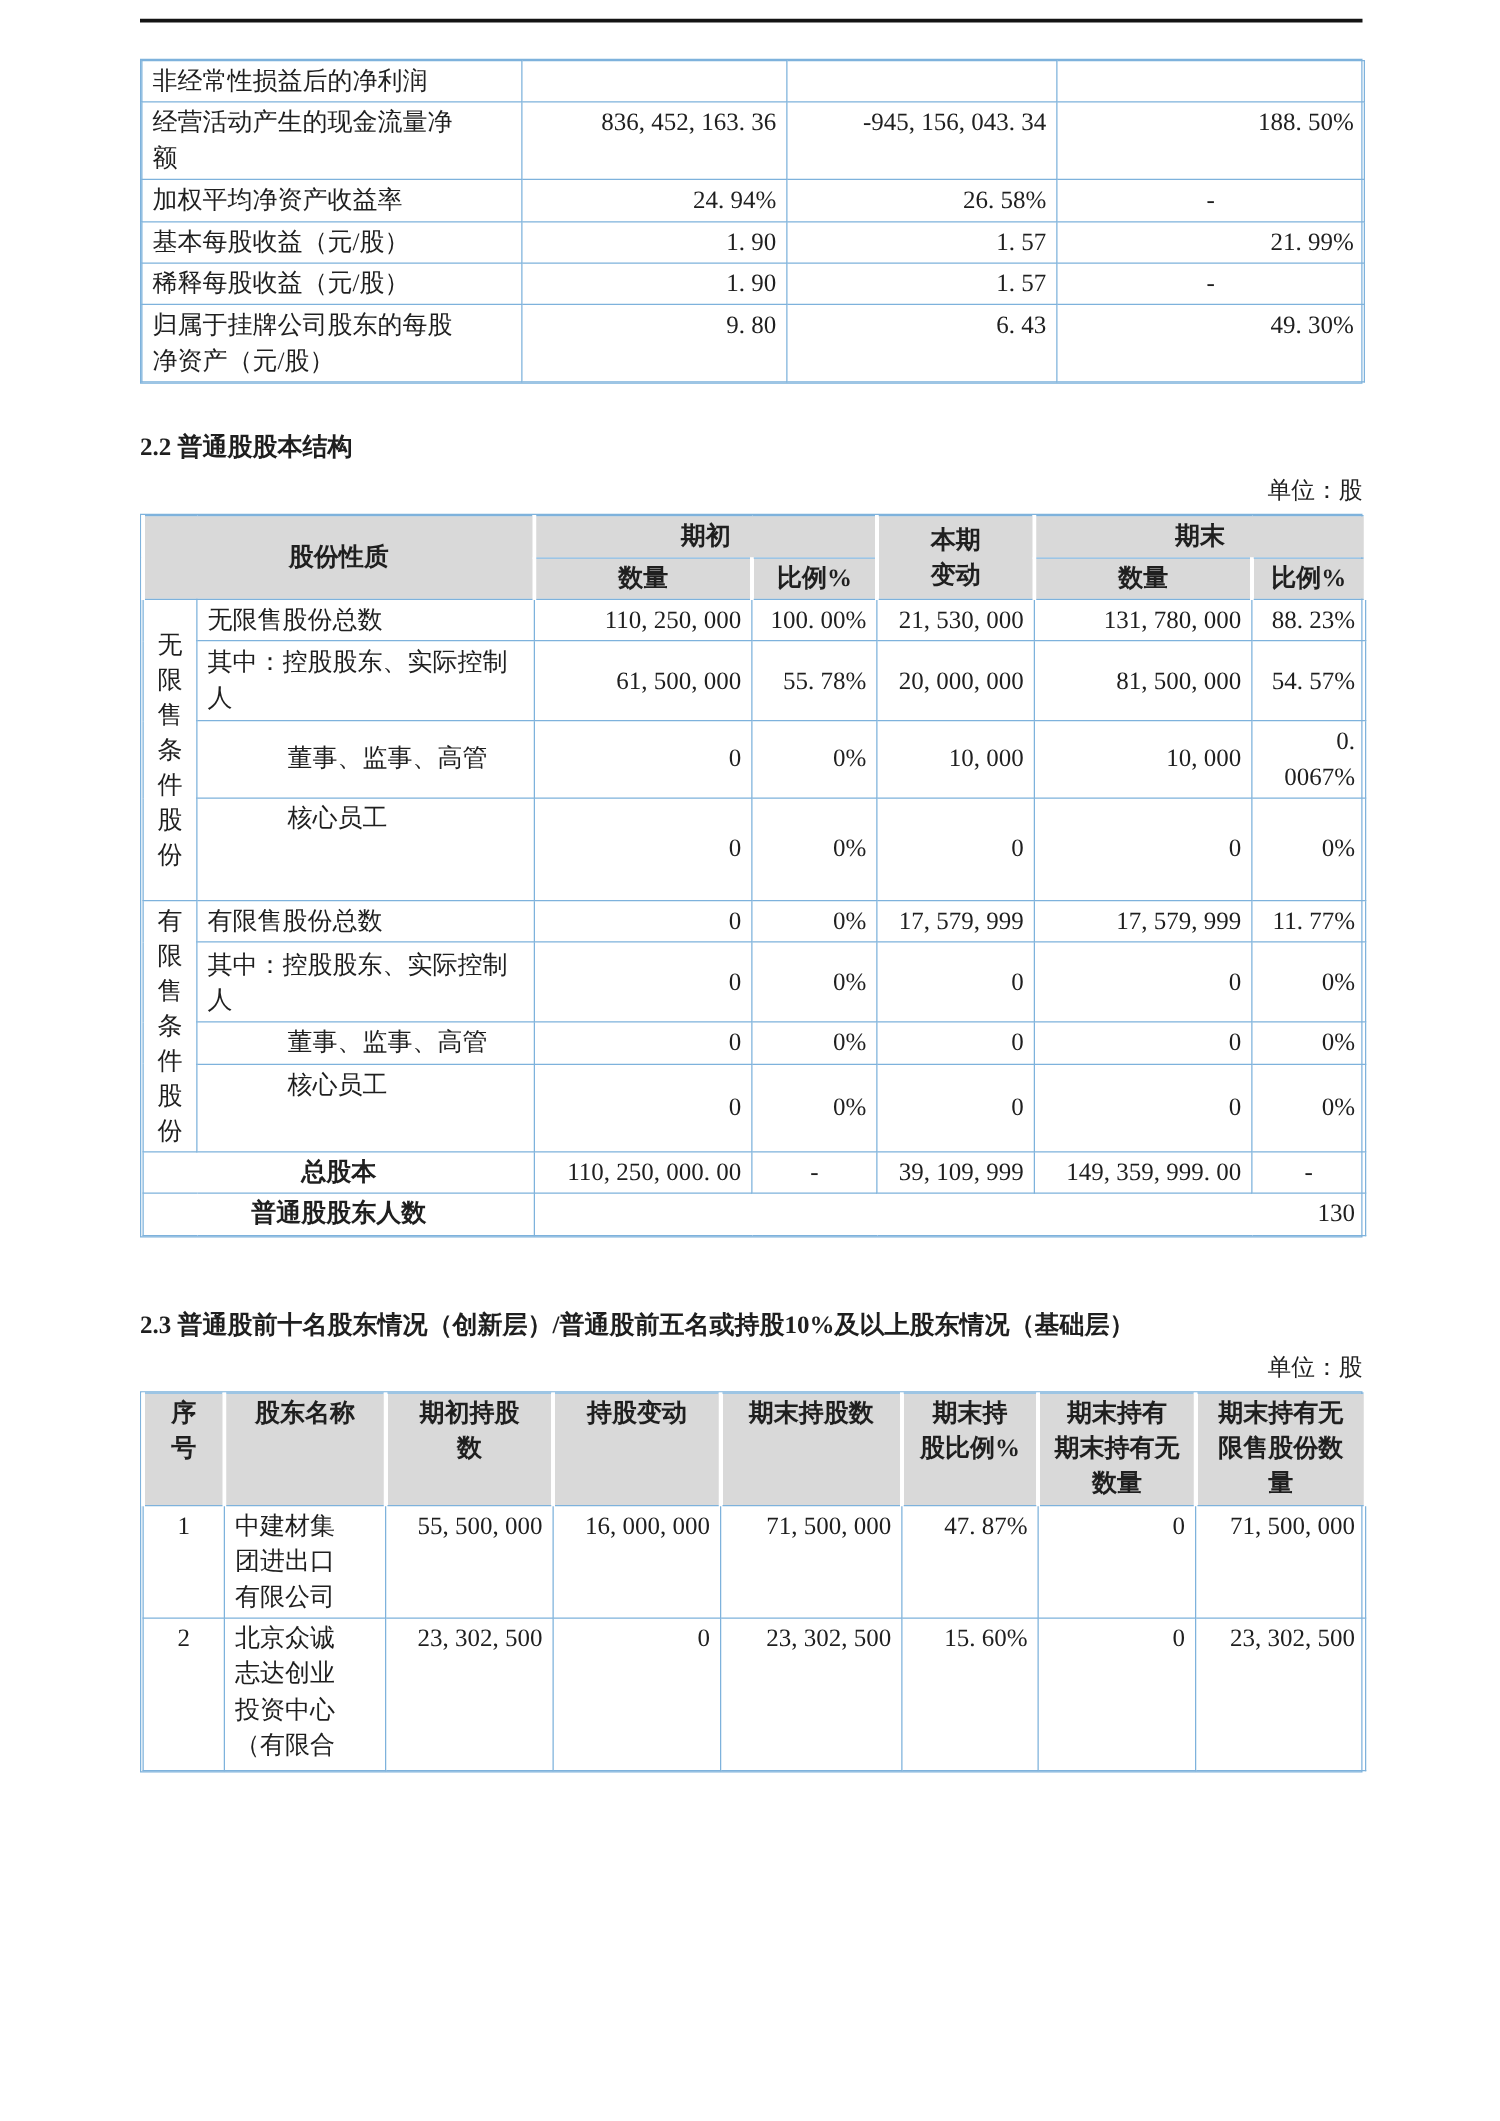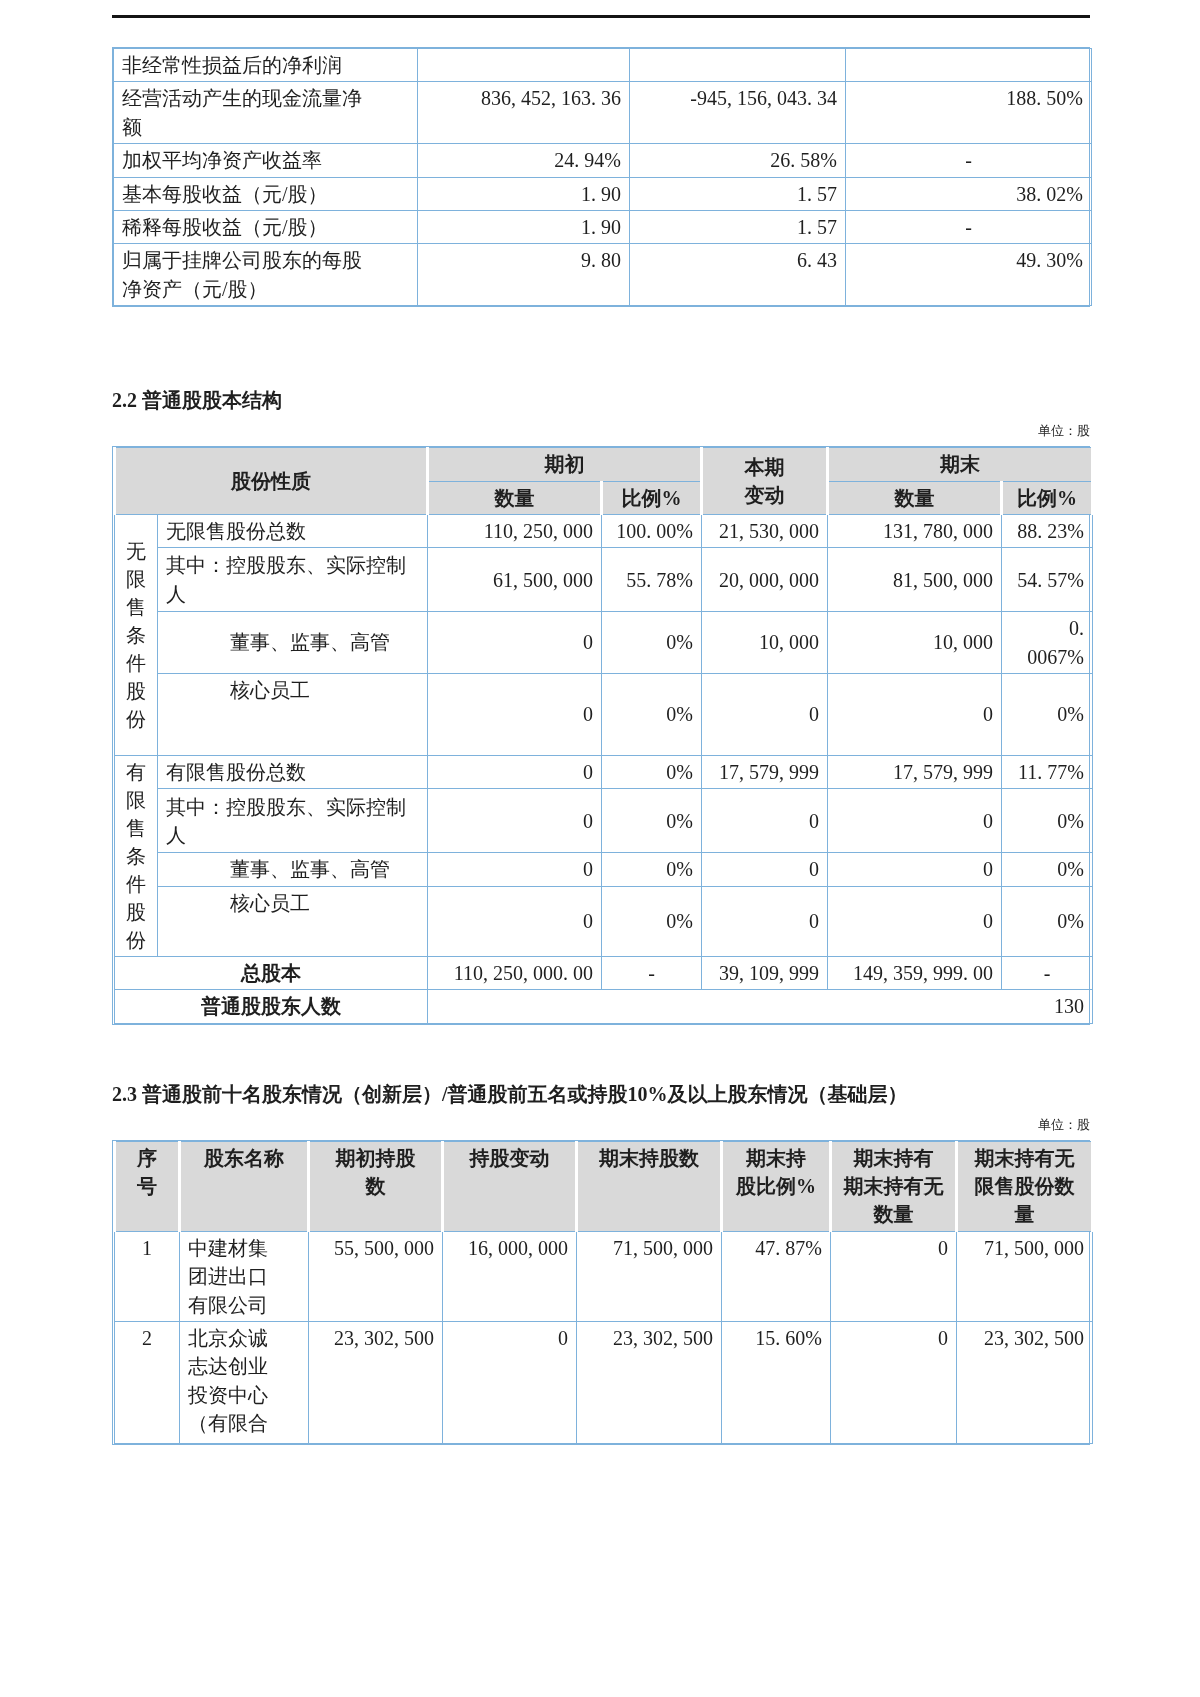--- a/index.html
+++ b/index.html
@@ -9,23 +9,23 @@
     color:#1f1f1f;font-size:20px;
   }
   .page{width:978px;margin-left:112px;}
   .announce{padding-top:62px;text-align:right;font-size:17px;color:#595959;letter-spacing:.5px;}
   .rule{margin-top:15px;height:3px;background:#141414;}
   table{border-collapse:collapse;table-layout:fixed;width:978px;}
   td{border:1px solid #7eb2dc;padding:2px 8px;line-height:1.42;overflow:hidden;}
   .tbl-wrap{border:1px solid #7eb2dc;}
   .t1{margin-top:29px;}
   .t2,.t3{margin-top:2px;}
-  .sec-title{font-weight:bold;font-size:20px;margin-top:80px;}
+  .sec-title{font-weight:bold;font-size:20px;margin-top:37px;}
   .sec-title.s23{margin-top:56px;}
-  .unit{text-align:right;font-size:13px;margin-top:8px;margin-bottom:6px;}
+  .unit{text-align:right;font-size:19px;margin-top:8px;margin-bottom:6px;}
   .hd{background:#d9d9d9;font-weight:bold;text-align:center;vertical-align:middle;
       border-left:3px solid #ffffff;border-right:3px solid #ffffff;}
   .pre{white-space:pre-line;}
   .r{text-align:right;}
   .c{text-align:center;}
   .top{vertical-align:top;}
   .mid{vertical-align:middle;}
   .indent{padding-left:72px;}
   .vlabel{text-align:center;vertical-align:middle;white-space:pre-line;line-height:28px;padding:0 2px;}
   .bold{font-weight:bold;}
@@ -63,21 +63,21 @@
       <tr style="height:31px">
         <td class="top">加权平均净资产收益率</td>
         <td class="r top">24. 94%</td>
         <td class="r top">26. 58%</td>
         <td class="c top">-</td>
       </tr>
       <tr style="height:31px">
         <td class="top">基本每股收益（元/股）</td>
         <td class="r top">1. 90</td>
         <td class="r top">1. 57</td>
-        <td class="r top">38. 02%</td>
+        <td class="r top">21. 99%</td>
       </tr>
       <tr style="height:31px">
         <td class="top">稀释每股收益（元/股）</td>
         <td class="r top">1. 90</td>
         <td class="r top">1. 57</td>
         <td class="c top">-</td>
       </tr>
       <tr style="height:57px">
         <td class="top pre">归属于挂牌公司股东的每股
 净资产（元/股）</td>

